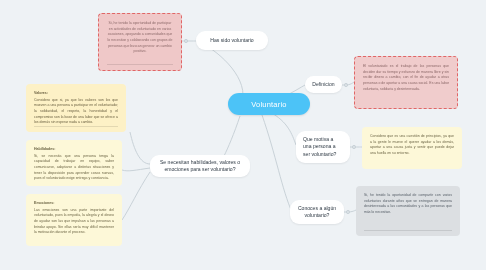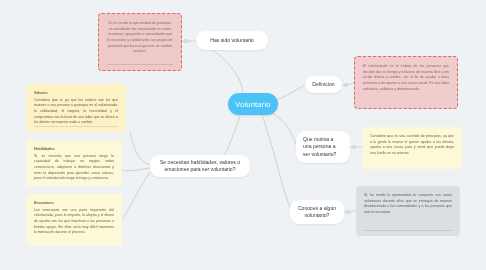--- a/index.html
+++ b/index.html
@@ -136,21 +136,21 @@
     <path d="M344 212 C 350 212, 352 212, 356 210" fill="none" stroke="#c9d2d8" stroke-width="1"></path>
     <circle cx="348" cy="212" r="1.6" fill="none" stroke="#c9d2d8" stroke-width="1"></circle>
 
     <path d="M240 116 C 234 134, 228 148, 224 156" fill="none" stroke="#c9d2d8" stroke-width="1"></path>
 
     <path d="M150 164 C 140 164, 134 150, 130 132" fill="none" stroke="#c9d2d8" stroke-width="1"></path>
     <path d="M150 168 C 136 170, 128 172, 122 170" fill="none" stroke="#c9d2d8" stroke-width="1"></path>
     <path d="M150 172 C 138 190, 130 208, 122 220" fill="none" stroke="#c9d2d8" stroke-width="1"></path>
   </svg>
 
-  <div class="node-root" style="left:228px; top:93px; width:50px; height:22px;">
+  <div class="node-root" style="left:228px; top:93px; width:82px; height:22px;">
     <span>Voluntario</span>
   </div>
 
   <div class="node-q" style="left:196px; top:31px; width:72px; height:19px;">
     <span>Has sido voluntario</span>
   </div>
 
   <div class="card card-pink" style="left:98px; top:13px; width:84px; height:58px;">
     <span class="body">Si, he tenido la oportunidad de participar en actividades de voluntariado en varias ocasiones, apoyando a comunidades que lo necesitan y colaborando con grupos de personas que buscan generar un cambio positivo.</span>
     <span class="rule"></span>

